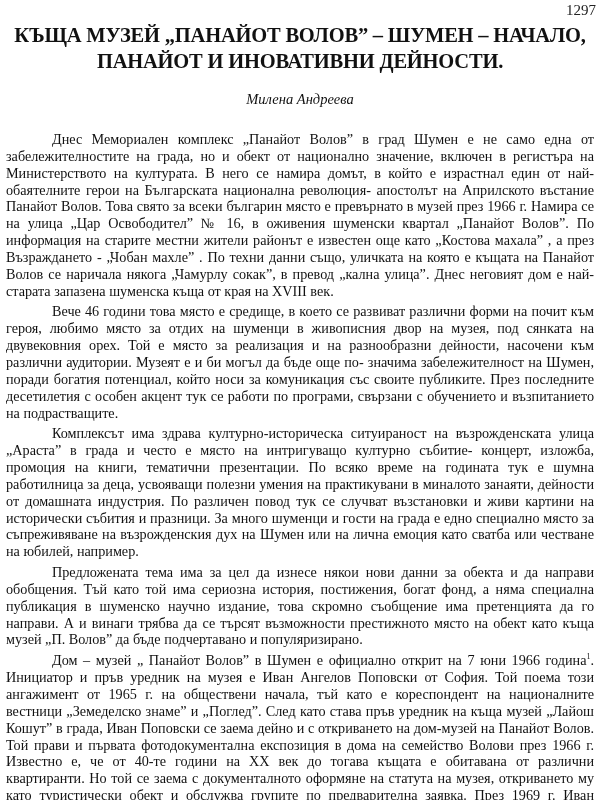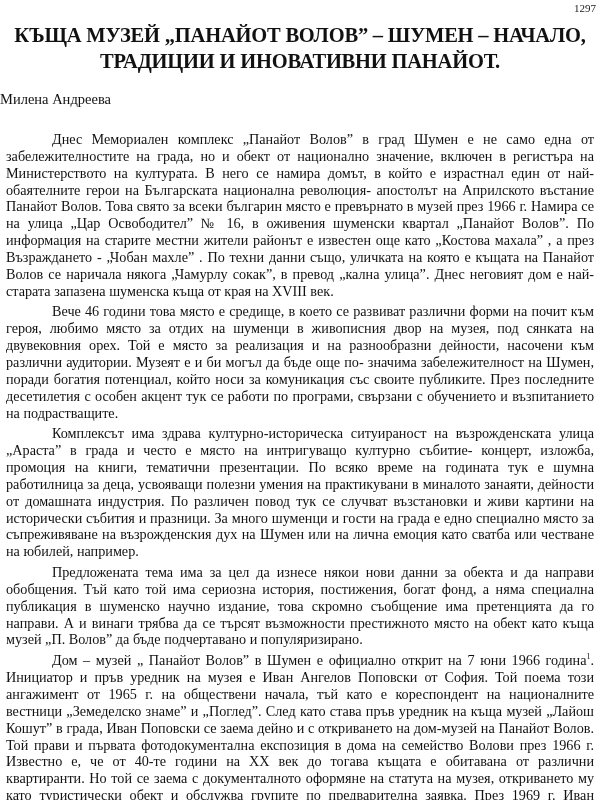--- a/index.html
+++ b/index.html
@@ -3,49 +3,49 @@
 <meta charset="utf-8">
 <style>
   html, body { margin: 0; padding: 0; background: #ffffff; }
   body {
     width: 600px; height: 800px; overflow: hidden; position: relative;
     font-family: "Liberation Serif", "DejaVu Serif", serif;
     color: #111;
   }
   .page-number {
     position: absolute; top: 2px; right: 4px;
-    font-size: 11px; color: #222;
+    font-size: 15px; color: #222;
   }
   .title {
     position: absolute; top: 22px; left: 0; width: 600px;
     text-align: center; font-weight: bold;
     font-size: 20.5px; line-height: 26px; letter-spacing: -0.2px;
     margin: 0;
   }
   .title span { display: block; white-space: nowrap; }
   .author {
     position: absolute; top: 91px; left: 0; width: 600px;
-    text-align: left; font-size: 14.5px;
+    text-align: center; font-style: italic; font-size: 14.5px;
   }
   .body-text {
     position: absolute; top: 127px; left: 2px; width: 596px;
     font-size: 14.2px; line-height: 16.85px;
     text-align: justify;
   }
   .body-text p { margin: 4px; text-indent: 46px; }
   sup { font-size: 8px; line-height: 0; vertical-align: super; }
 </style>
 </head>
 <body>
 
 <div class="page-number">1297</div>
 
 <h1 class="title">
   <span>КЪЩА МУЗЕЙ „ПАНАЙОТ ВОЛОВ” – ШУМЕН – НАЧАЛО,</span>
-  <span>ТРАДИЦИИ И ИНОВАТИВНИ ПАНАЙОТ.</span>
+  <span>ПАНАЙОТ И ИНОВАТИВНИ ДЕЙНОСТИ.</span>
 </h1>
 
 <div class="author">Милена Андреева</div>
 
 <div class="body-text">
   <p>Днес Мемориален комплекс „Панайот Волов” в град Шумен е не само една от забележителностите на града, но и обект от национално значение, включен в регистъра на Министерството на културата. В него се намира домът, в който е израстнал един от най-обаятелните герои на Българската национална революция- апостолът на Априлското въстание Панайот Волов. Това свято за всеки българин място е превърнато в музей през 1966 г. Намира се на улица „Цар Освободител” № 16, в оживения шуменски квартал „Панайот Волов”. По информация на старите местни жители районът е известен още като „Костова махала” , а през Възраждането - „Чобан махле” . По техни данни също, уличката на която е къщата на Панайот Волов се наричала някога „Чамурлу сокак”, в превод „кална улица”. Днес неговият дом е най-старата запазена шуменска къща от края на XVIII век.</p>
   <p>Вече 46 години това място е средище, в което се развиват различни форми на почит към героя, любимо място за отдих на шуменци в живописния двор на музея, под сянката на двувековния орех. Той е място за реализация и на разнообразни дейности, насочени към различни аудитории. Музеят е и би могъл да бъде още по- значима забележителност на Шумен, поради богатия потенциал, който носи за комуникация със своите публиките. През последните десетилетия с особен акцент тук се работи по програми, свързани с обучението и възпитанието на подрастващите.</p>
   <p>Комплексът има здрава културно-историческа ситуираност на възрожденската улица „Араста” в града и често е място на интригуващо културно събитие- концерт, изложба, промоция на книги, тематични презентации. По всяко време на годината тук е шумна работилница за деца, усвояващи полезни умения на практикувани в миналото занаяти, дейности от домашната индустрия. По различен повод тук се случват възстановки и живи картини на исторически събития и празници. За много шуменци и гости на града е едно специално място за съпреживяване на възрожденския дух на Шумен или на лична емоция като сватба или честване на юбилей, например.</p>
   <p>Предложената тема има за цел да изнесе някои нови данни за обекта и да направи обобщения. Тъй като той има сериозна история, постижения, богат фонд, а няма специална публикация в шуменско научно издание, това скромно съобщение има претенцията да го направи. А и винаги трябва да се търсят възможности престижното място на обект като къща музей „П. Волов” да бъде подчертавано и популяризирано.</p>
   <p><span>Дом – музей „ Панайот Волов” в Шумен е официално открит на 7 юни 1966 година</span><sup>1</sup><span>. Инициатор и пръв уредник на музея е Иван Ангелов Поповски от София. Той поема този ангажимент от 1965 г. на обществени начала, тъй като е кореспондент на националните вестници „Земеделско знаме” и „Поглед”. След като става пръв уредник на къща музей „Лайош Кошут” в града, Иван Поповски се заема дейно и с откриването на дом-музей на Панайот Волов. Той прави и първата фотодокументална експозиция в дома на семейство Волови през 1966 г. Известно е, че от 40-те години на XX век до тогава къщата е обитавана от различни квартиранти. Но той се заема с документалното оформяне на статута на музея, откриването му като туристически обект и обслужва групите по предварителна заявка. През 1969 г. Иван Поповски се завръща отново в град София. А тъй като домът на</span></p>

